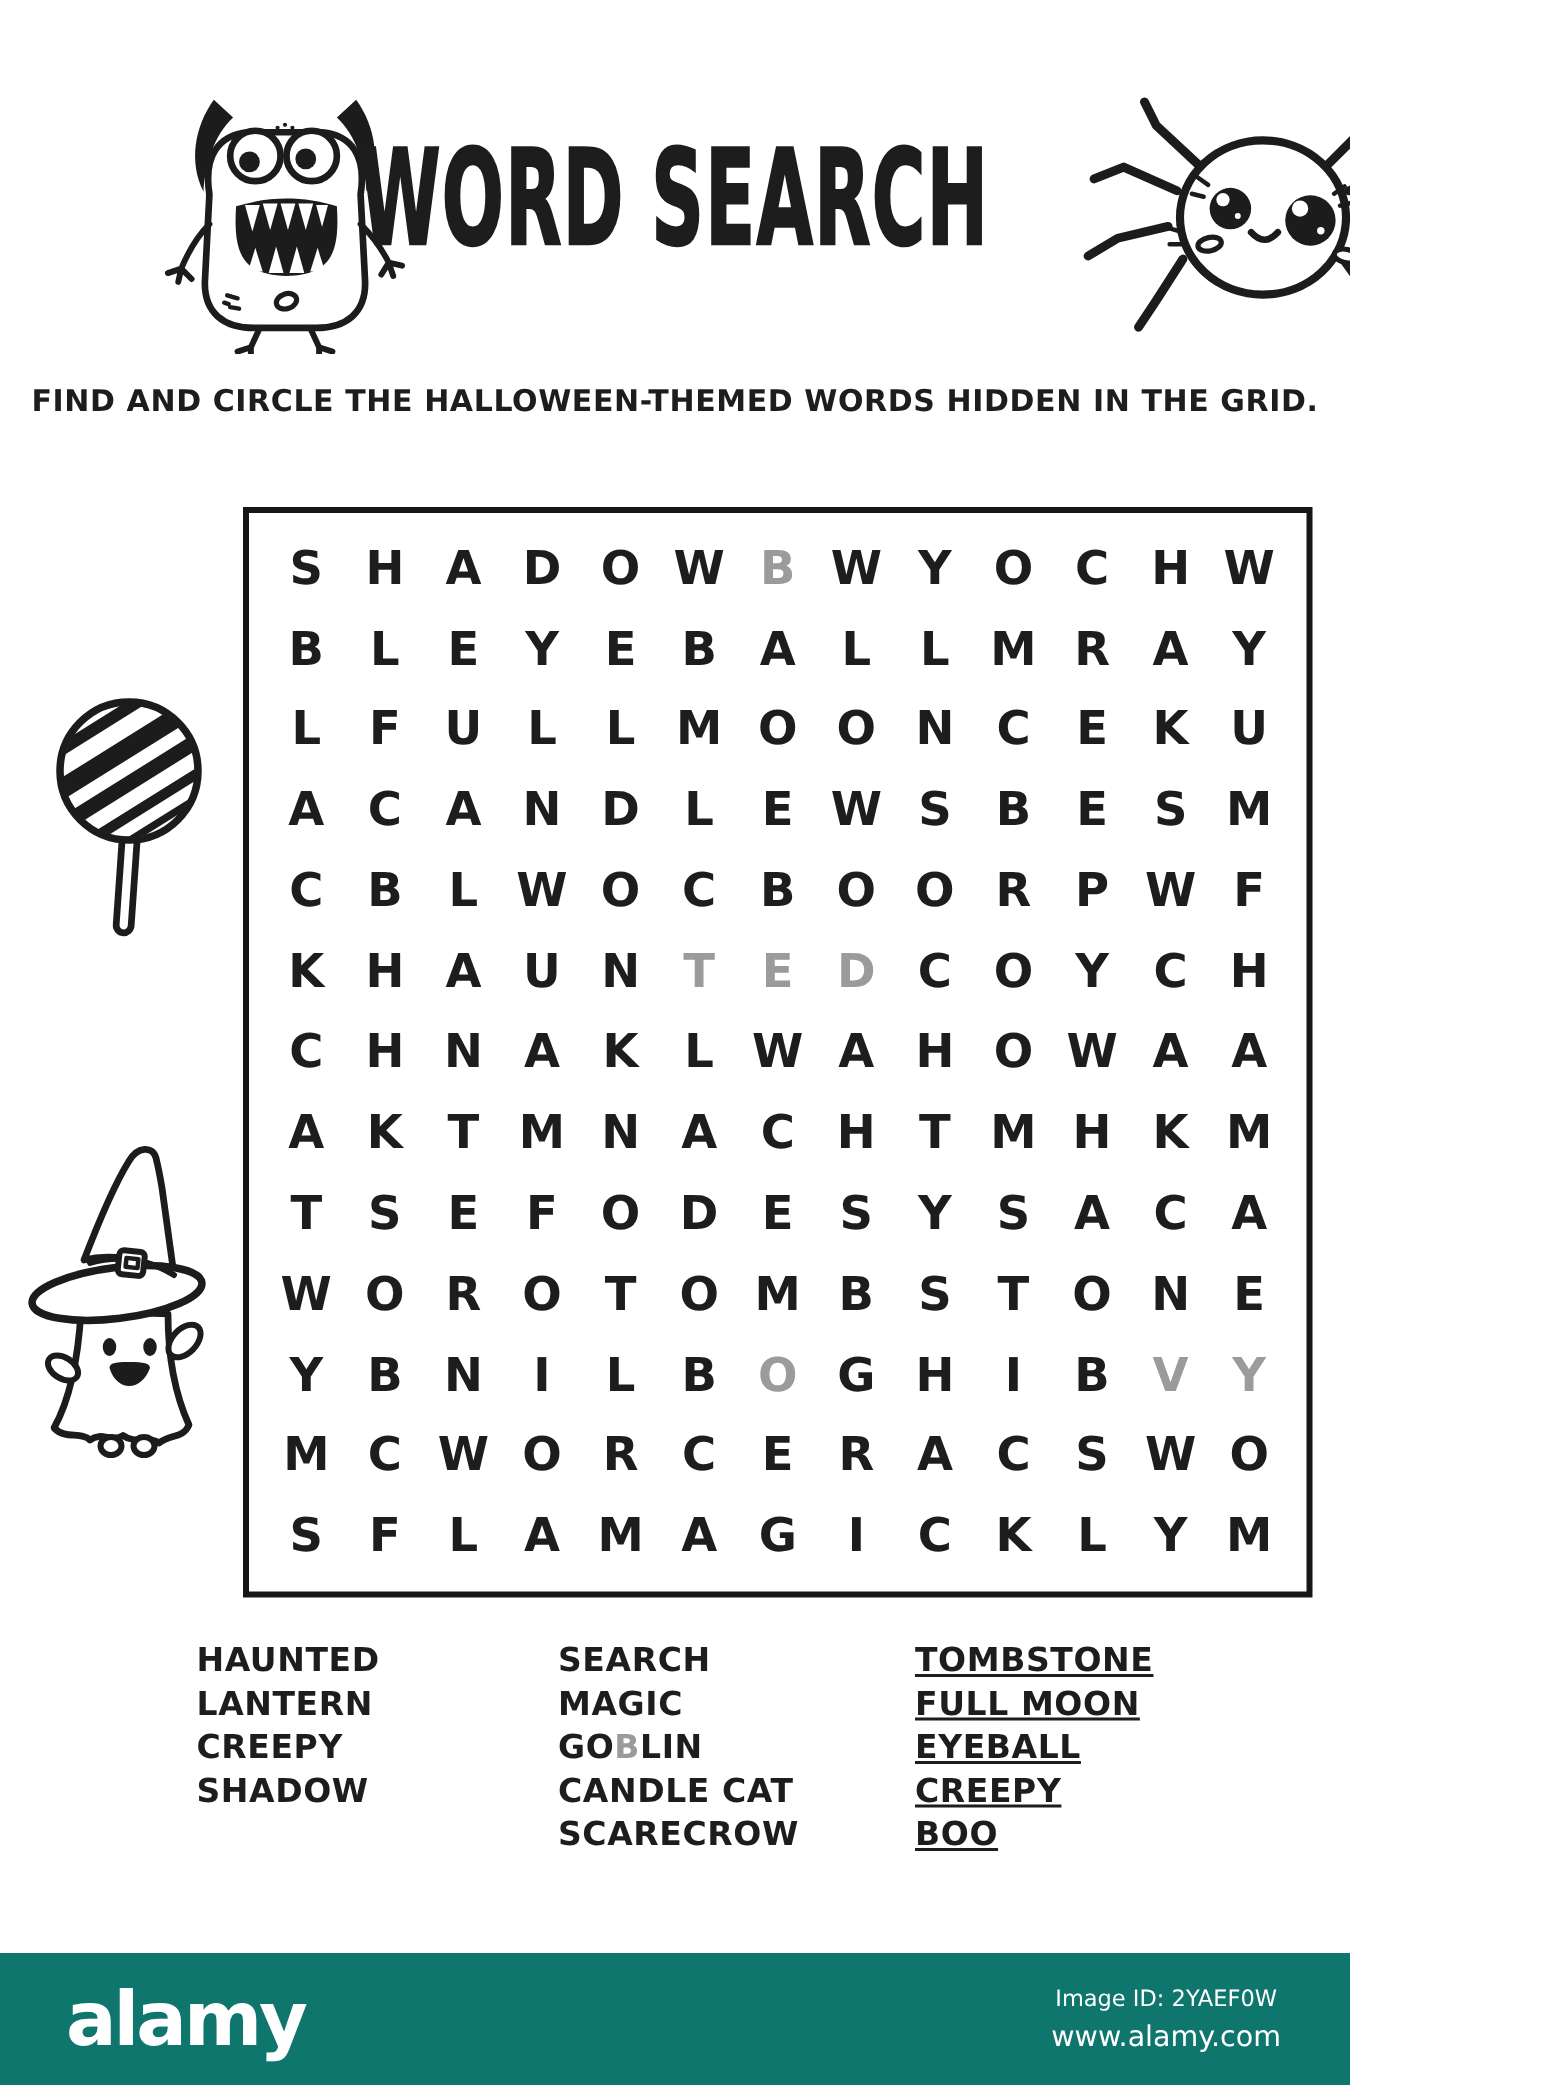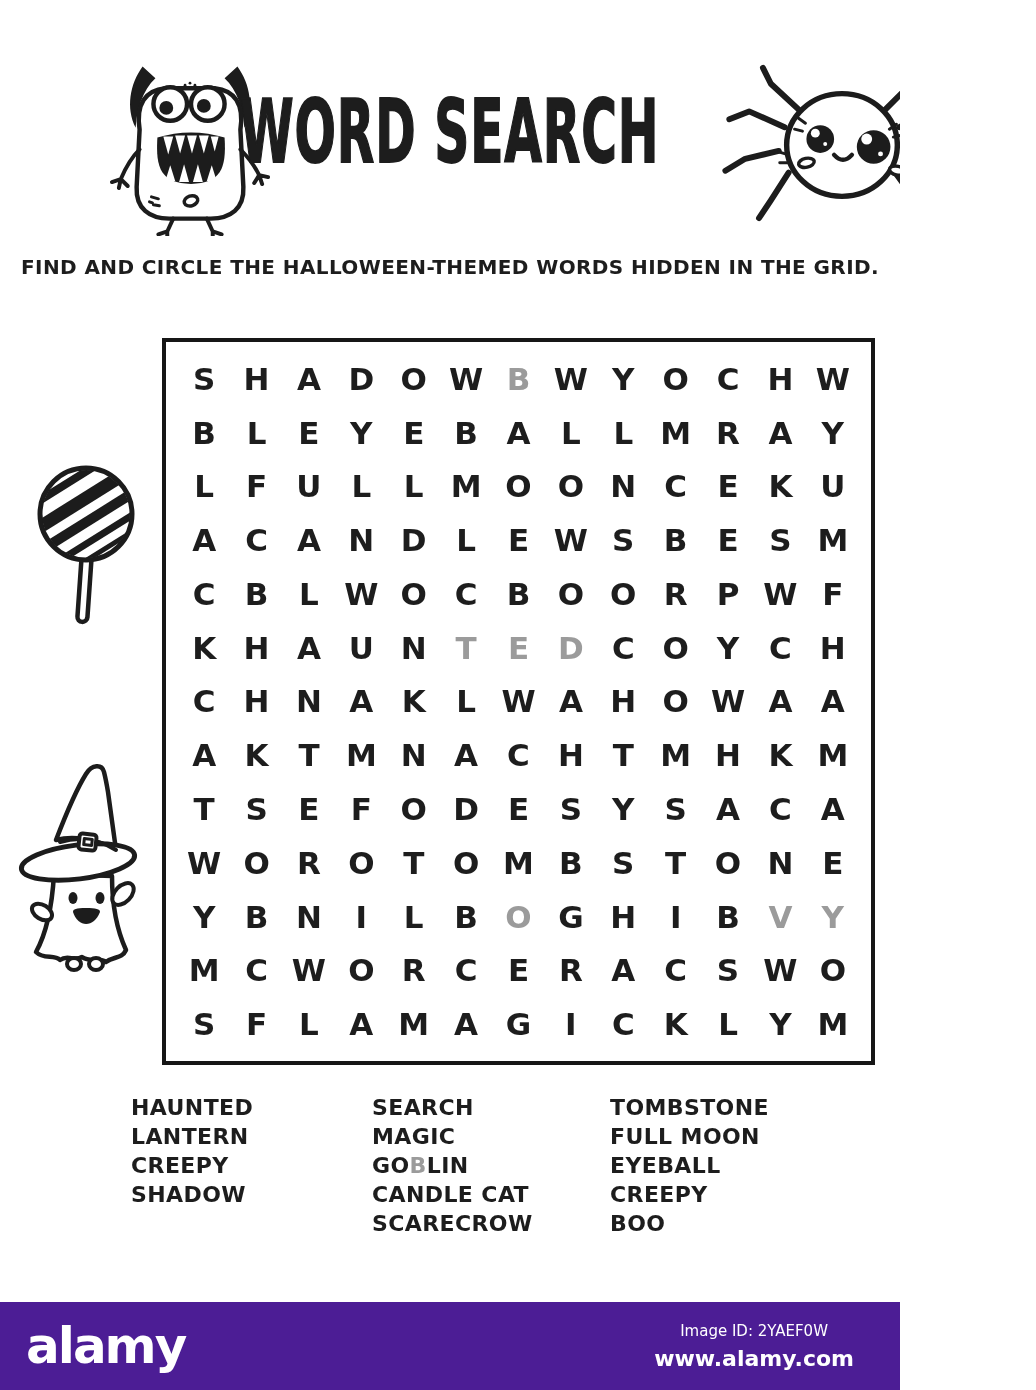--- a/index.html
+++ b/index.html
@@ -26,31 +26,31 @@
             border:4px solid #161616;box-sizing:border-box;
             display:grid;grid-template-columns:repeat(13,1fr);grid-template-rows:repeat(13,1fr);
             padding:10px 12px;}
   .cell{display:flex;align-items:center;justify-content:center;
         font-size:31px;font-weight:700;}
 
   
   .words{position:absolute;top:1093px;left:0;width:100%;height:150px;}
   .wcol{position:absolute;top:0;width:300px;text-align:left;
         font-size:22px;font-weight:700;line-height:29px;letter-spacing:0.4px;}
-  .wcol-1{left:131px;} .wcol-2{left:372px;} .wcol-3{left:610px;}
+  .wcol-1{left:131px;} .wcol-2{left:372px;} .wcol-3{left:610px;text-decoration:underline;}
   .muted{color:#9b9b9b;}
 
   
-  .footer{position:absolute;left:0;bottom:0;width:100%;height:88px;background:#4c1d95;
+  .footer{position:absolute;left:0;bottom:0;width:100%;height:88px;background:#0f766e;
           display:flex;align-items:center;justify-content:space-between;box-sizing:border-box;
-          padding:0 46px 0 26px;}
+          padding:0 46px 0 44px;}
   .brand{color:#ffffff;font-size:50px;font-weight:700;letter-spacing:-2px;line-height:1;}
   .meta{text-align:center;color:#ffffff;}
   .image-id{font-size:15px;margin-bottom:6px;}
-  .site{font-size:22px;font-weight:700;}
+  .site{font-size:19px;font-weight:400;}
 
   svg .ln{stroke:#1c1c1c;fill:none;stroke-linecap:round;stroke-linejoin:round;}
   svg .fw{fill:#ffffff;} svg .fb{fill:#1c1c1c;stroke:none;}
 </style>
 </head>
 <body>
 
 <div class="page">
 
   <svg class="deco monster" viewBox="0 0 170 185">

